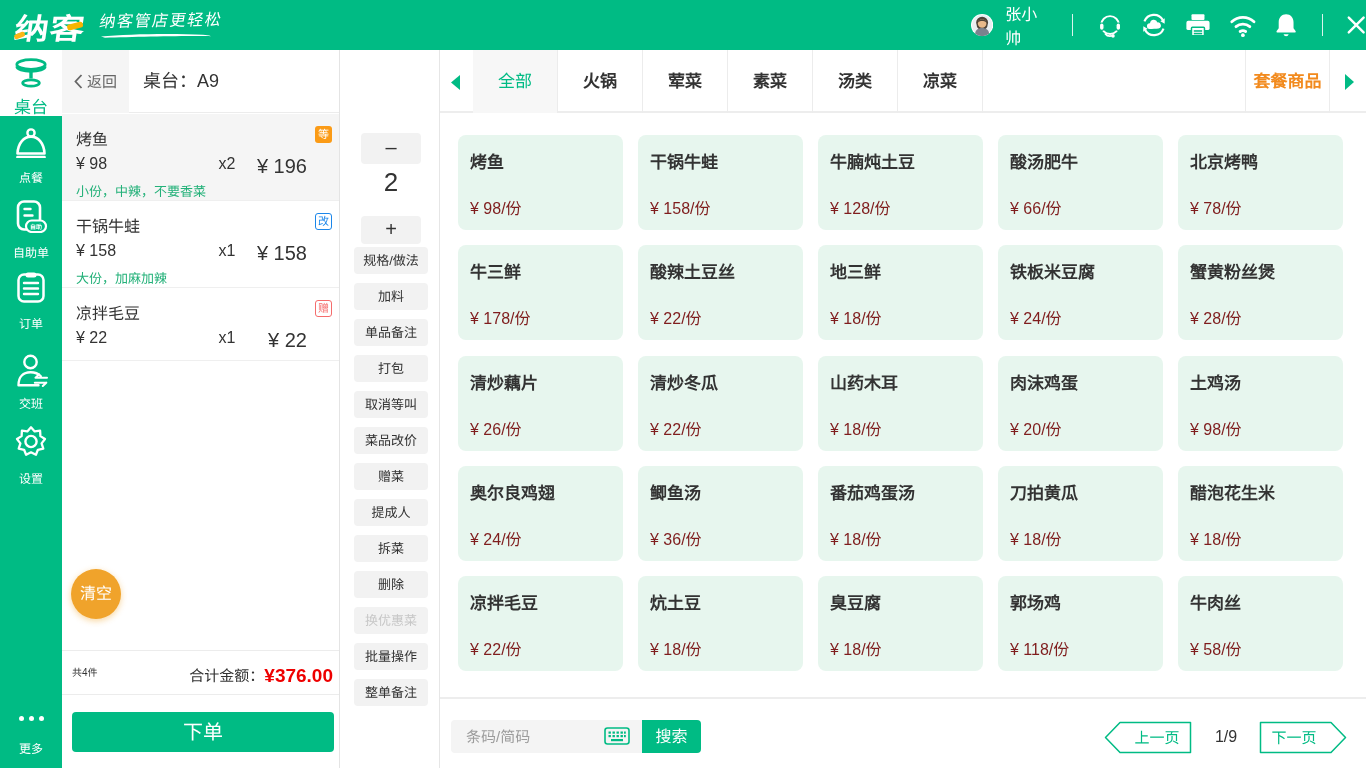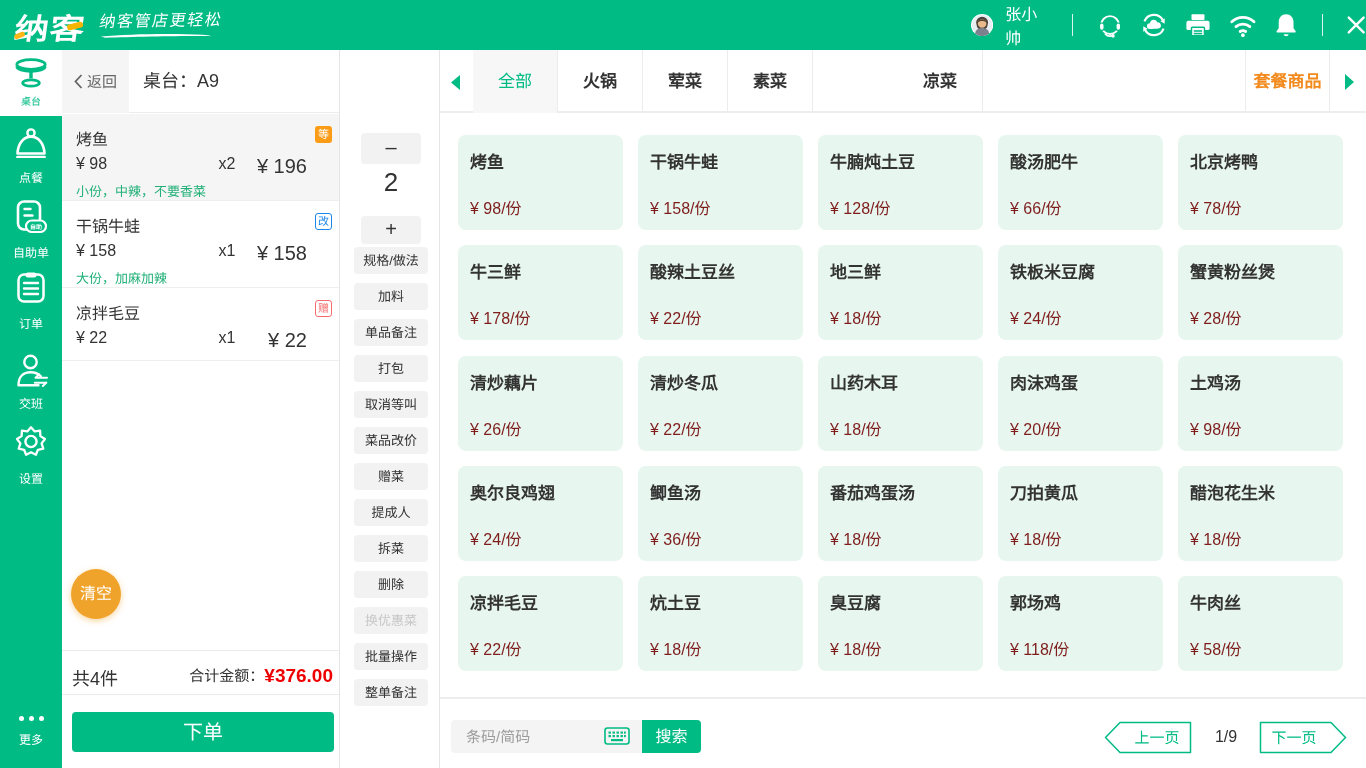--- a/index.html
+++ b/index.html
@@ -32,21 +32,21 @@
 .otag{position:absolute;right:7px;width:17px;height:17px;border-radius:3px;font-size:11px;text-align:center;line-height:17px}
 .tag-wait{background:#fb9b16;color:#fff}
 .tag-mod{border:1px solid #1a86ea;color:#1a86ea;line-height:15px;background:#fff}
 .tag-gift{border:1px solid #f56c6c;color:#f56c6c;line-height:15px;background:#fff}
 .oprice{position:absolute;left:14px;font-size:16px;color:#333}
 .onum{position:absolute;left:135px;width:60px;text-align:center;font-size:16px;color:#333}
 .ototal{position:absolute;right:32px;font-size:20px;color:#333}
 .onote{position:absolute;left:14px;font-size:13px;color:#23b179}
 #clearbtn{left:9px;top:519px;width:50px;height:50px;border-radius:50%;background:#f0a32b;color:#fff;font-size:16px;text-align:center;line-height:50px;box-shadow:0 2px 6px rgba(240,163,43,.45)}
 #sumrow{left:0;top:600px;width:277px;height:45px;border-top:1px solid #ececec;border-bottom:1px solid #ececec}
-#sumrow .c1{position:absolute;left:10px;top:13px;font-size:18px;color:#333}
+#sumrow .c1{position:absolute;left:10px;top:13px;font-size:10px;color:#333}
 #sumrow .c2{position:absolute;right:6px;top:13px;font-size:15px;color:#333}
 #sumrow .c2 b{color:#ee0000;font-size:19px;font-weight:700;vertical-align:-1px}
 #orderbtn{left:10px;top:662px;width:262px;height:40px;background:#00bb84;border-radius:4px;color:#fff;font-size:20px;text-align:center;line-height:40px}
 
 #bcol{left:340px;top:50px;width:100px;height:718px}
 .stp{position:absolute;left:21px;width:60px;background:#f2f2f2;border-radius:4px;color:#333;text-align:center}
 #qty{position:absolute;left:21px;width:60px;text-align:center;font-size:26px;color:#333}
 .mbtn{position:absolute;left:14px;width:74px;height:27px;background:#f2f2f2;border-radius:4px;font-size:13px;color:#333;text-align:center;line-height:27px}
 .mbtn.dis{color:#c8c8c8}
 
@@ -123,21 +123,21 @@
 </div>
 
 <div id="sidebar" class="abs">
  <div class="sitem sel" style="top:0;height:66px">
   <svg width="36" height="36" viewBox="0 0 36 36" style="margin-top:4px">
           <ellipse cx="18" cy="10.5" rx="14.2" ry="4.8" fill="none" stroke="#00bb84" stroke-width="2.7"></ellipse>
           <path d="M3.8 12.6 a14.2 4.8 0 0 0 28.4 0" fill="none" stroke="#00bb84" stroke-width="2.7"></path>
           <rect x="16.3" y="17" width="3.4" height="7.5" fill="#00bb84"></rect>
           <ellipse cx="18" cy="29" rx="8.3" ry="3.2" fill="none" stroke="#00bb84" stroke-width="2.8"></ellipse>
         </svg>
-  <div class="lab" style="font-size:10px;margin-top:3px">桌台</div>
+  <div class="lab" style="font-size:17px;margin-top:3px">桌台</div>
  </div>
  <div class="sitem" style="top:74px">
   <svg width="36" height="34" viewBox="0 0 36 34">
           <circle cx="18" cy="9" r="3.6" fill="none" stroke="#fff" stroke-width="2.4"></circle>
           <path d="M4.5 29.5 C5 19 11 12.6 18 12.6 C25 12.6 31 19 31.5 29.5 Z" fill="none" stroke="#fff" stroke-width="2.6" stroke-linejoin="round"></path>
           <path d="M4.5 33.2 h27" stroke="#fff" stroke-width="2.7" stroke-linecap="round"></path>
         </svg>
   <div class="lab">点餐</div>
  </div>
  <div class="sitem" style="top:149px">
@@ -167,21 +167,21 @@
  </div>
  <div class="sitem" style="top:373px">
   <svg width="36" height="36" viewBox="0 0 36 36" id="gear">
           <path d="M18.0 4.3 L21.7 8.4 L27.1 7.6 L27.4 13.1 L32.0 16.0 L28.6 20.4 L30.3 25.6 L24.9 26.8 L22.9 31.8 L18.0 29.3 L13.1 31.8 L11.1 26.8 L5.7 25.6 L7.4 20.4 L4.0 16.0 L8.6 13.1 L8.9 7.6 L14.3 8.4 Z" fill="none" stroke="#fff" stroke-width="2.3" stroke-linejoin="round"></path>
           <circle cx="18.0" cy="18.5" r="5.6" fill="none" stroke="#fff" stroke-width="2.4"></circle>
         </svg>
   <div class="lab">设置</div>
  </div>
  <div class="sitem" style="top:660px;height:60px">
   <div style="font-size:0;margin-top:6px"><span class="dot"></span><span class="dot"></span><span class="dot"></span></div>
-  <div class="lab" style="margin-top:9px">更多</div>
+  <div class="lab" style="margin-top:18px">更多</div>
  </div>
 </div>
 <style>.dot{display:inline-block;width:5px;height:5px;border-radius:50%;background:#fff;margin:0 2.5px}</style>
 
 <div id="panel" class="abs">
  <div id="phead" class="abs"></div>
  <div id="back" class="abs"><svg width="9" height="15" viewBox="0 0 9 15" style="vertical-align:-2px;margin-right:4px">
           <path d="M7.5 1 L1.5 7.5 L7.5 14" fill="none" stroke="#666" stroke-width="1.8"></path>
         </svg>返回</div>
  <div id="tname" class="abs">桌台：A9</div>
@@ -238,20 +238,21 @@
 <div class="abs" style="left:439px;top:50px;width:1px;height:718px;background:#e6e6e6"></div>
 <div id="right" class="abs">
  <div id="tabs" class="abs"></div>
  <svg class="abs" style="left:11px;top:25px" width="9" height="15" viewBox="0 0 9 15">
         <path d="M9 0 L0 7.5 L9 15 Z" fill="#00bb84"></path>
       </svg>
  <div class="tab sel" style="left:33px;width:85px">全部</div>
  <div class="tab" style="left:118px;width:85px">火锅</div>
  <div class="tab" style="left:203px;width:85px">荤菜</div>
  <div class="tab" style="left:288px;width:85px">素菜</div>
+ <div class="tab" style="left:373px;width:85px">汤类</div>
  <div class="tab" style="left:458px;width:85px">凉菜</div>
  <div class="tab" style="left:805px;width:85px;border-left:1px solid #ececec;color:#f28a1d">套餐商品</div>
  <svg class="abs" style="left:905px;top:24px" width="9" height="16" viewBox="0 0 9 16">
         <path d="M0 0 L9 8 L0 16 Z" fill="#00bb84"></path>
       </svg>
 
  <div id="grid" class="abs" style="left:0;top:0">
         <div class="card" style="left:18px;top:85px">
           <div class="nm">烤鱼</div>
           <div class="pr">¥ 98/份</div>

